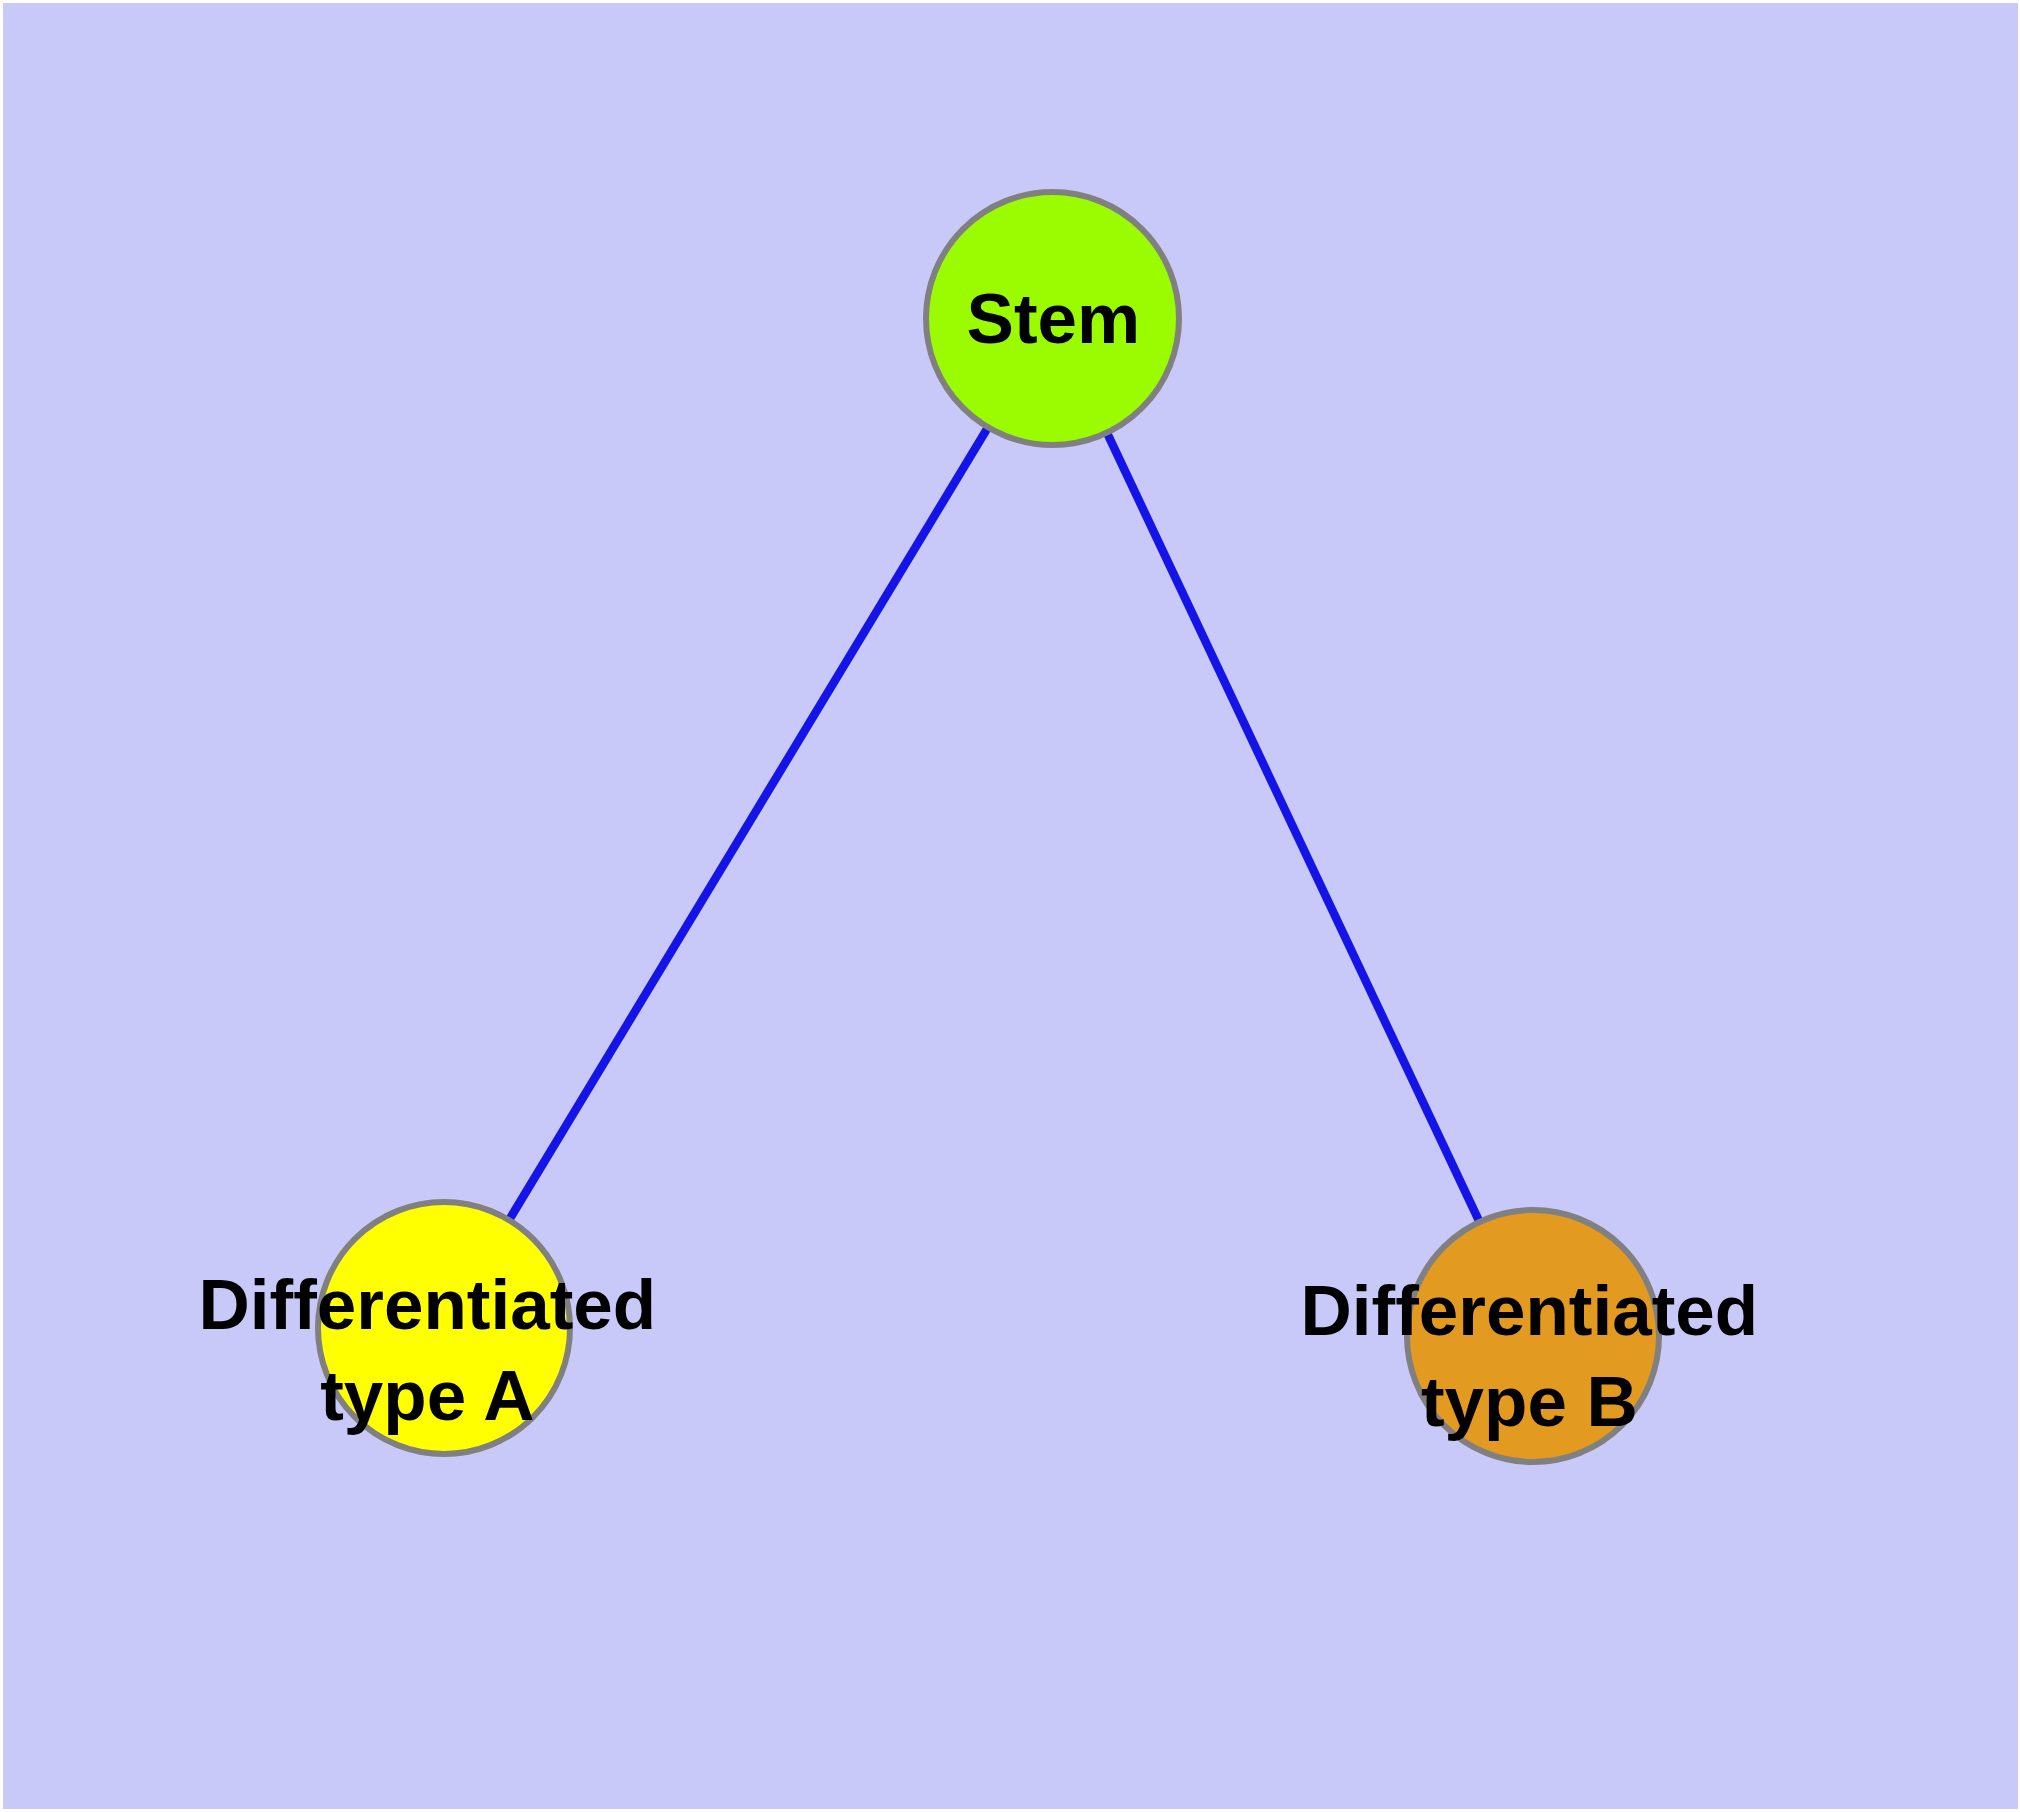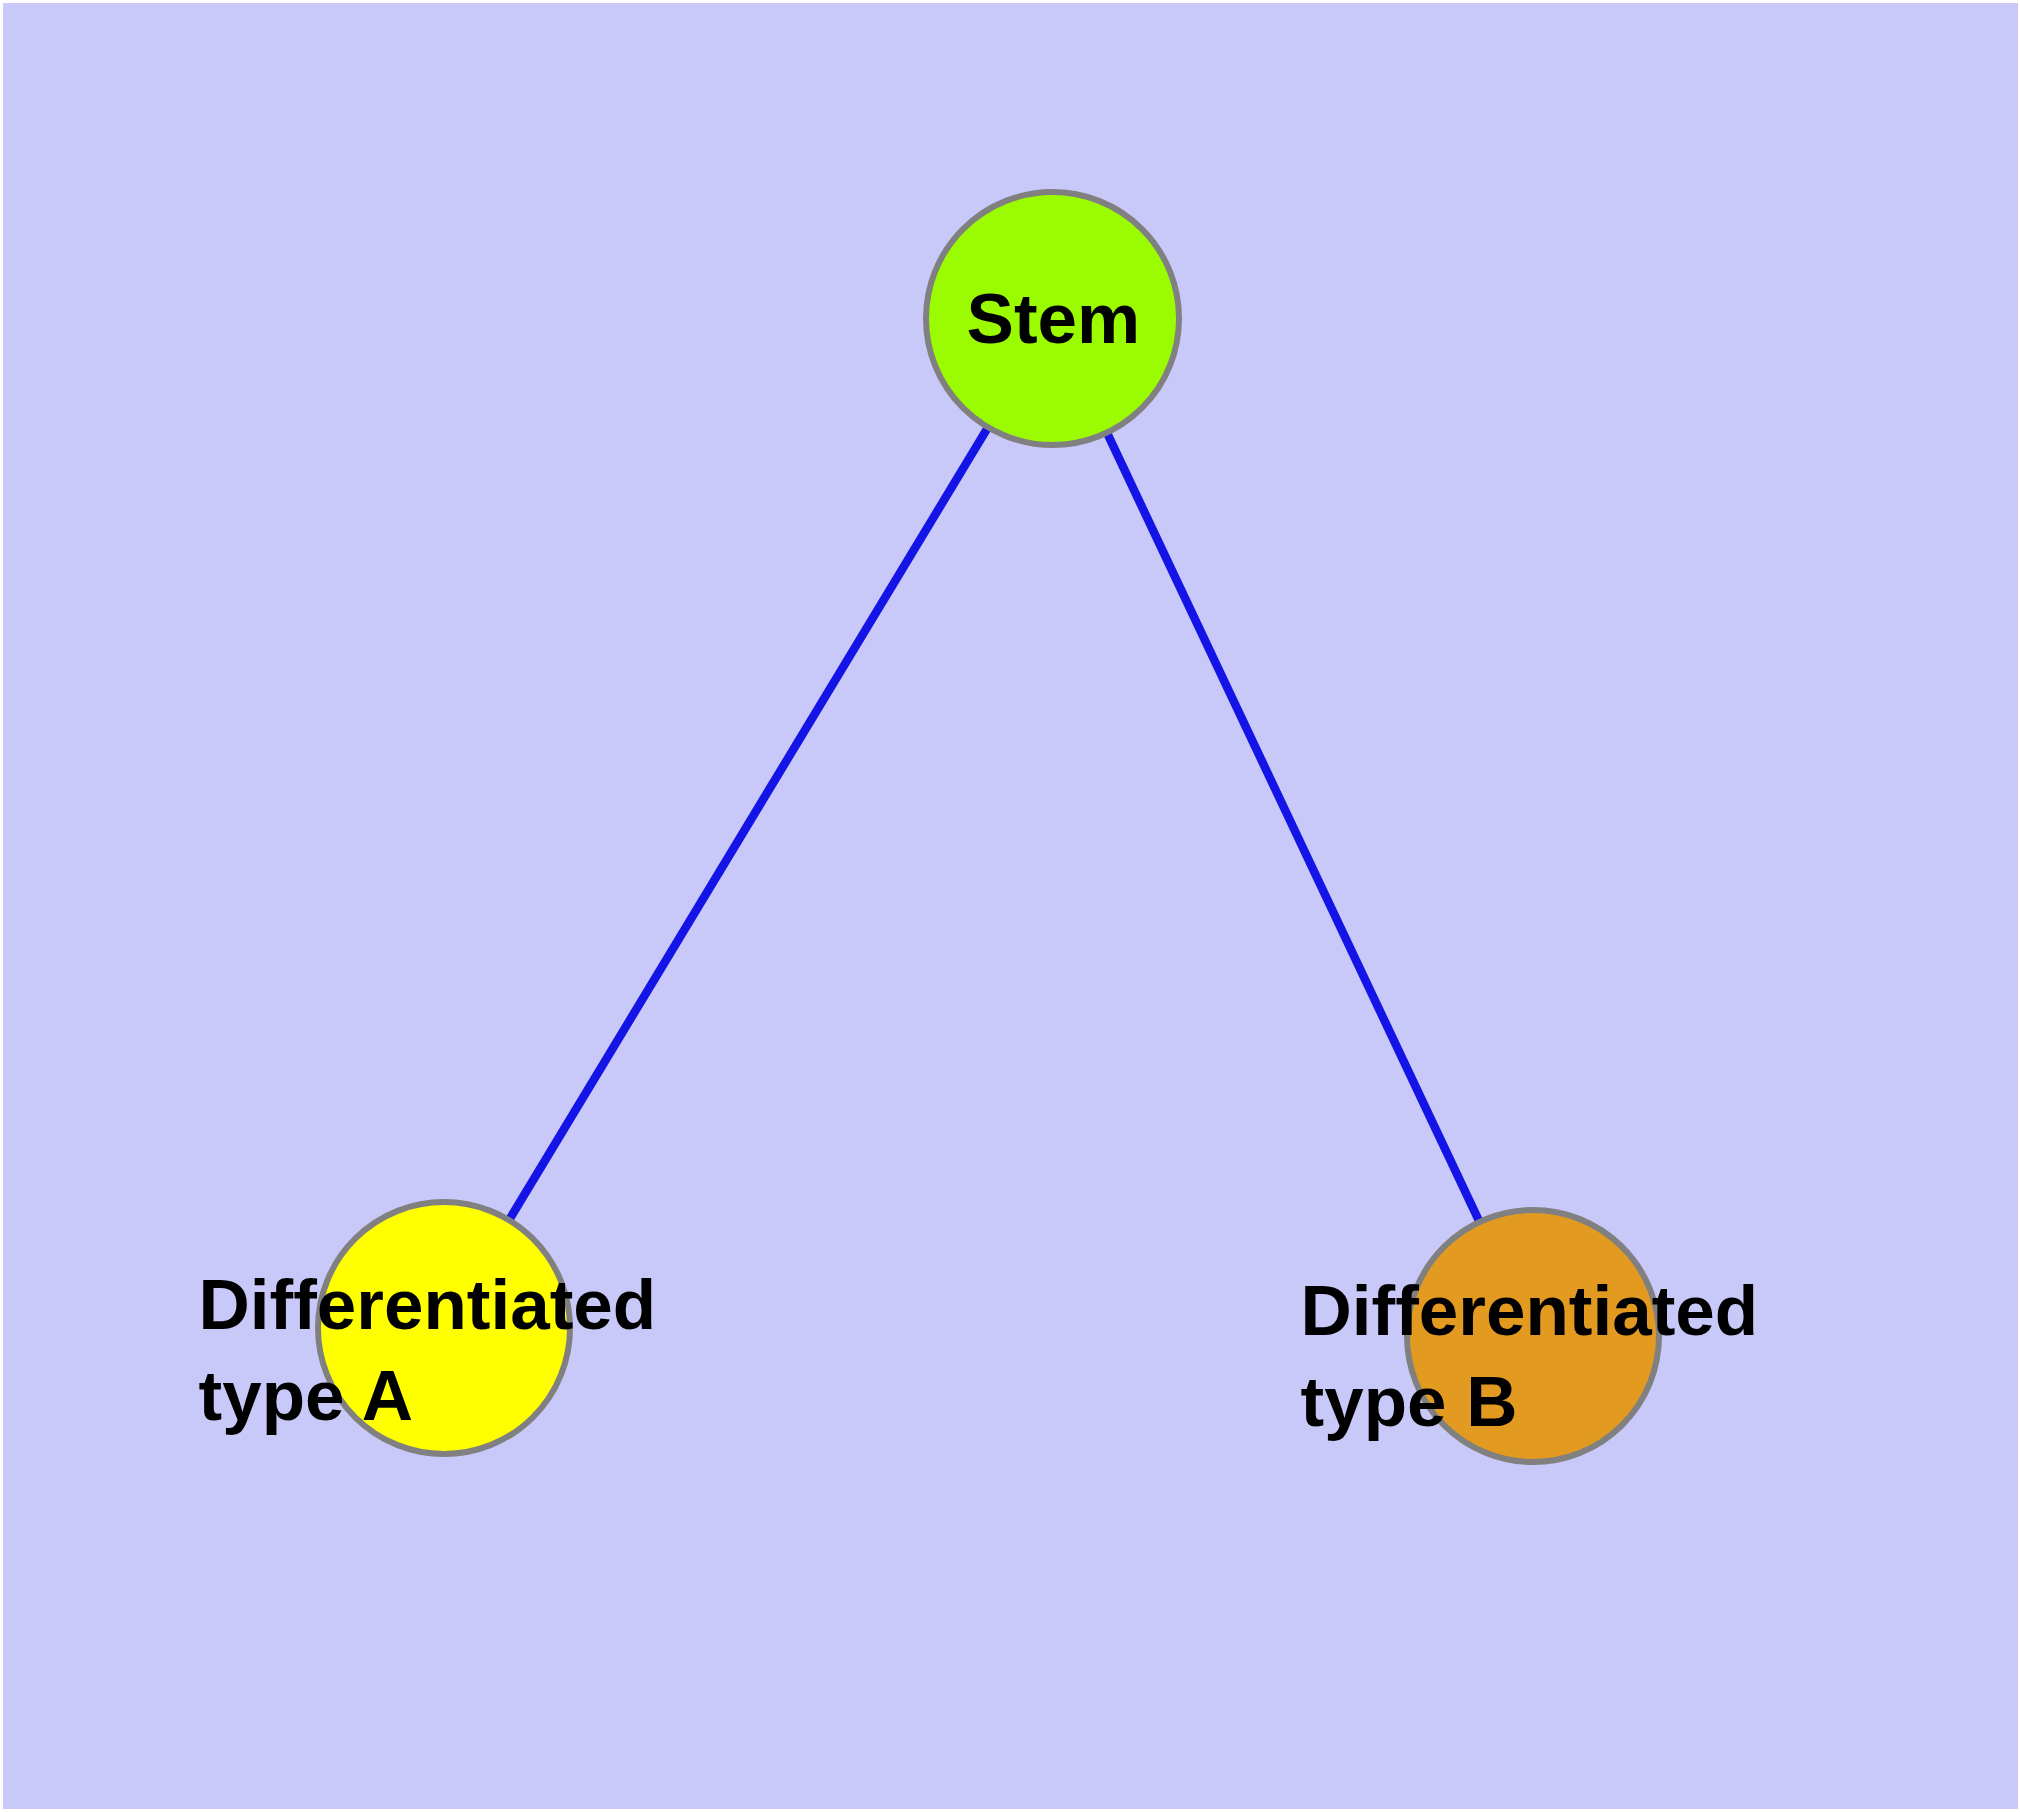--- a/index.html
+++ b/index.html
@@ -34,21 +34,21 @@
   }
   .node-circle {
     position: absolute;
     border-radius: 50%;
     box-sizing: border-box;
     z-index: 2;
   }
   .node-label {
     position: absolute;
     transform: translate(-50%, -50%);
-    text-align: left;
+    text-align: center;
     font-weight: bold;
     font-size: 71px;
     line-height: 1.28;
     white-space: pre-line;
     z-index: 3;
     letter-spacing: 0px;
   }
 </style>
 </head>
 <body>

